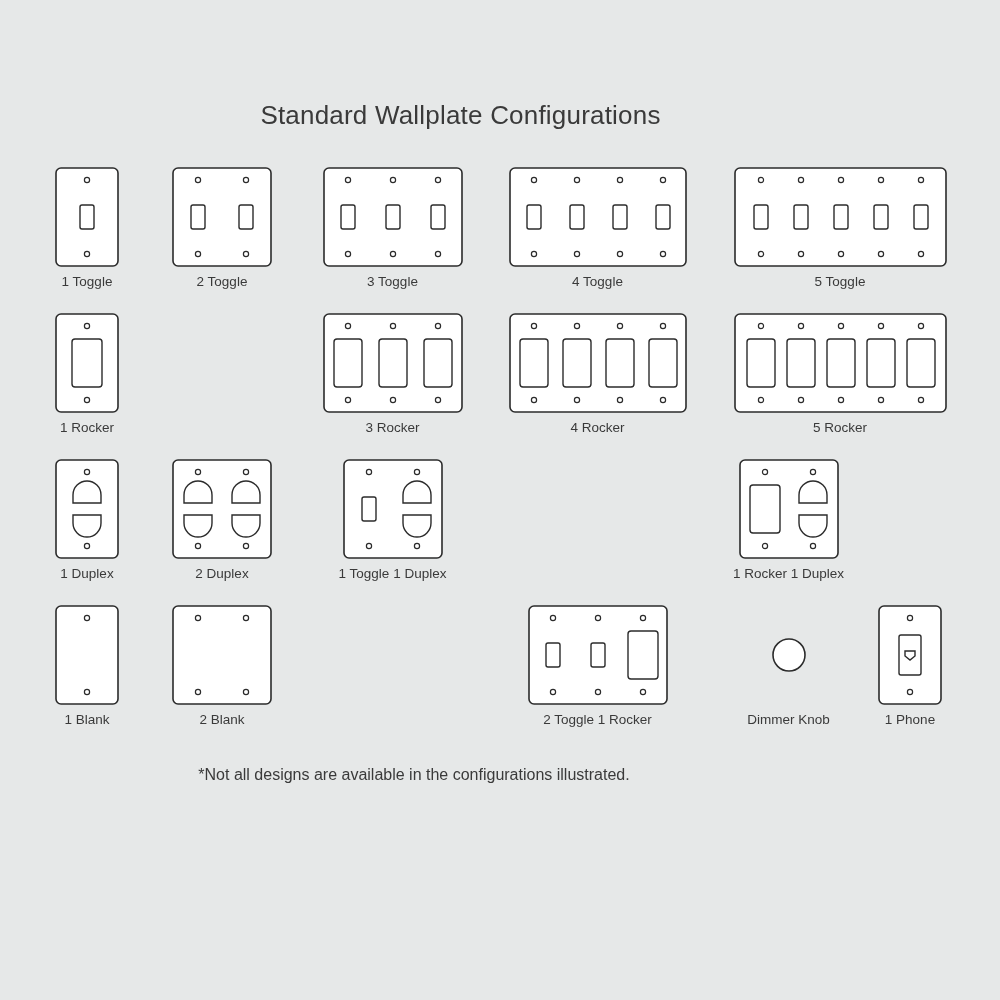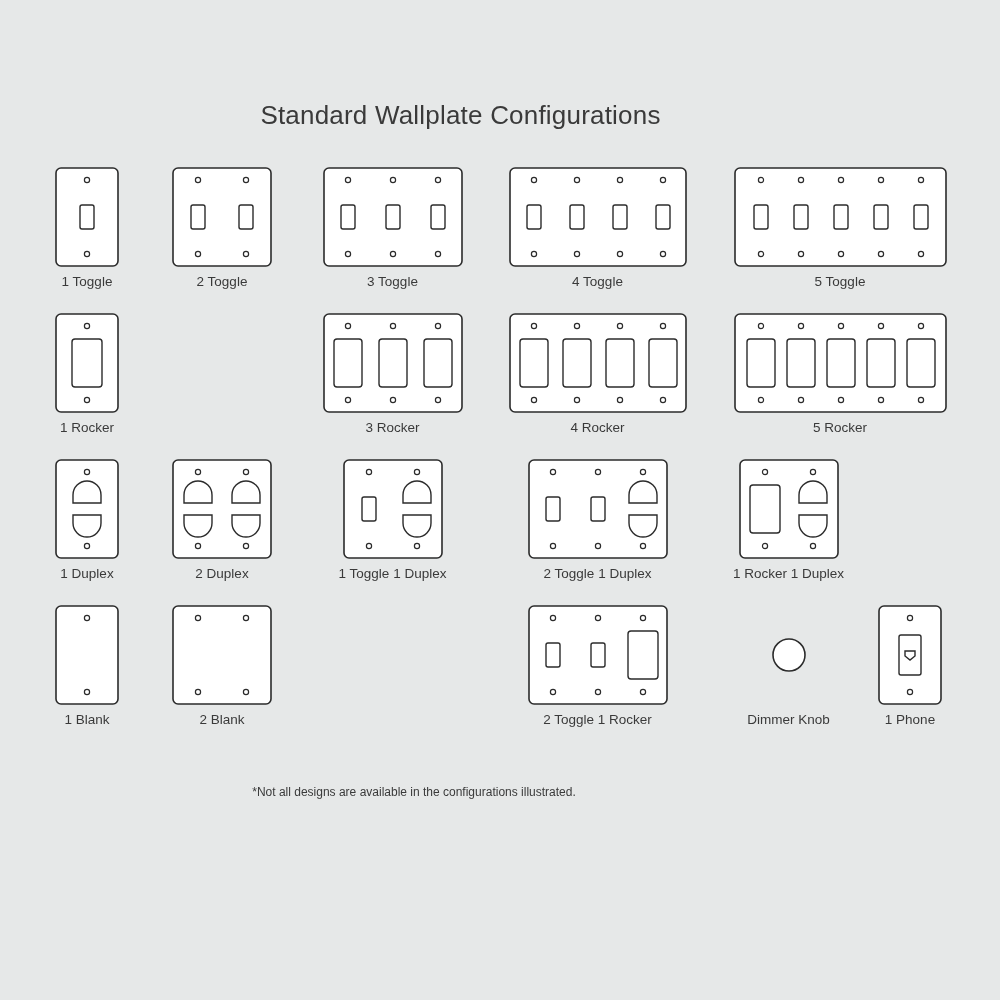--- a/index.html
+++ b/index.html
@@ -26,25 +26,25 @@
     left: 0;
     width: 921px;
     text-align: center;
     font-size: 26px;
     font-weight: normal;
     color: #3a3a3a;
     letter-spacing: 0.2px;
   }
   .footnote {
     position: absolute;
-    top: 785px;
+    top: 766px;
     left: 0;
     width: 828px;
     text-align: center;
-    font-size: 12px;
+    font-size: 16px;
     color: #3a3a3a;
   }
   .grid {
     position: absolute;
     top: 165px;
     left: 0;
     width: 1000px;
   }
   .row {
     position: relative;
@@ -299,38 +299,20 @@
             <circle class="pl-screw" cx="26" cy="87" r="2.6"></circle>
             <circle class="pl-screw" cx="74" cy="87" r="2.6"></circle>
             <rect class="pl-dev" x="19" y="38" width="14" height="24" rx="2"></rect>
             <path class="pl-dev" d="M60 36 a14 14 0 0 1 28 0 v8 h-28 z"></path>
             <path class="pl-dev" d="M60 64 a14 14 0 0 0 28 0 v-8 h-28 z"></path>
           </svg>
         </div>
         <div class="caption">1 Toggle 1 Duplex</div>
       </div>
 
-      <div class="cell" style="left:500px; width:195px;">
-        <div class="plate-wrap">
-          <svg width="140" height="100" viewBox="0 0 140 100" aria-hidden="true">
-            <rect class="pl-body" x="1" y="1" width="138" height="98" rx="5"></rect>
-            <circle class="pl-screw" cx="25" cy="13" r="2.6"></circle>
-            <circle class="pl-screw" cx="70" cy="13" r="2.6"></circle>
-            <circle class="pl-screw" cx="115" cy="13" r="2.6"></circle>
-            <circle class="pl-screw" cx="25" cy="87" r="2.6"></circle>
-            <circle class="pl-screw" cx="70" cy="87" r="2.6"></circle>
-            <circle class="pl-screw" cx="115" cy="87" r="2.6"></circle>
-            <rect class="pl-dev" x="18" y="38" width="14" height="24" rx="2"></rect>
-            <rect class="pl-dev" x="63" y="38" width="14" height="24" rx="2"></rect>
-            <path class="pl-dev" d="M101 36 a14 14 0 0 1 28 0 v8 h-28 z"></path>
-            <path class="pl-dev" d="M101 64 a14 14 0 0 0 28 0 v-8 h-28 z"></path>
-          </svg>
-        </div>
-        <div class="caption">2 Toggle 1 Duplex</div>
-      </div>
 
       <div class="cell" style="left:716px; width:145px;">
         <div class="plate-wrap">
           <svg width="100" height="100" viewBox="0 0 100 100" aria-hidden="true">
             <rect class="pl-body" x="1" y="1" width="98" height="98" rx="5"></rect>
             <circle class="pl-screw" cx="26" cy="13" r="2.6"></circle>
             <circle class="pl-screw" cx="74" cy="13" r="2.6"></circle>
             <circle class="pl-screw" cx="26" cy="87" r="2.6"></circle>
             <circle class="pl-screw" cx="74" cy="87" r="2.6"></circle>
             <rect class="pl-dev-r" x="11" y="26" width="30" height="48" rx="3"></rect>

